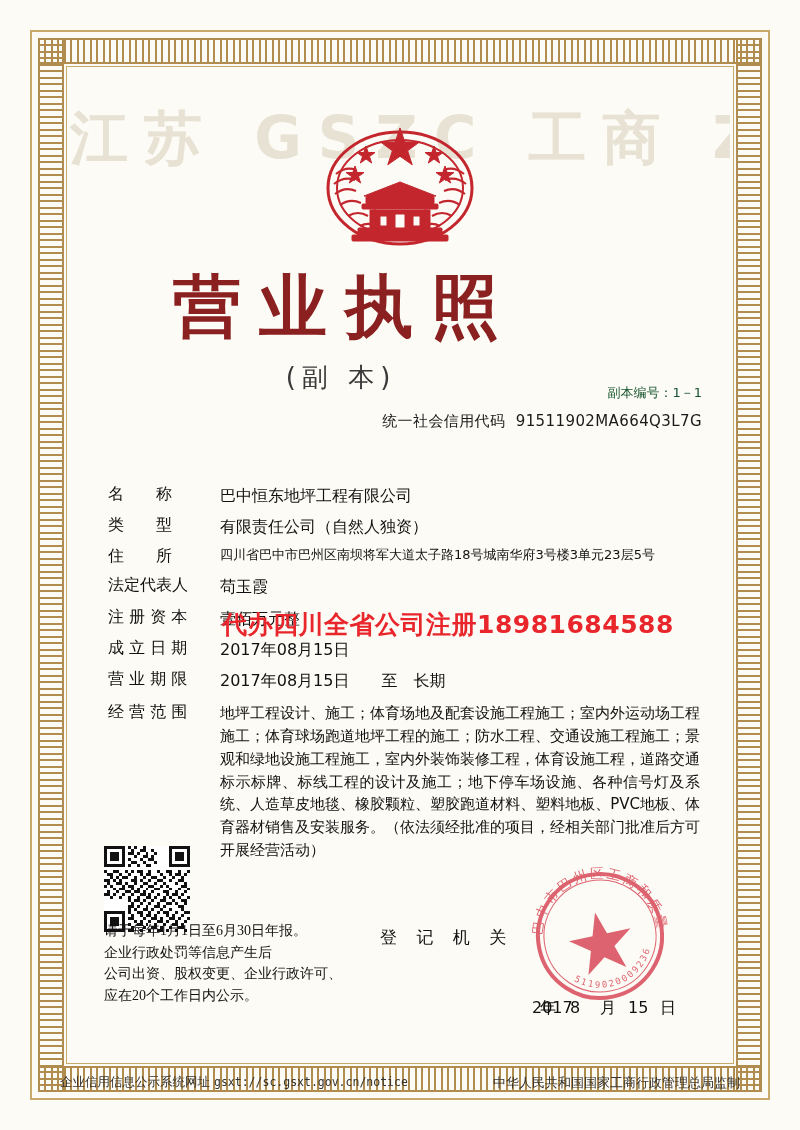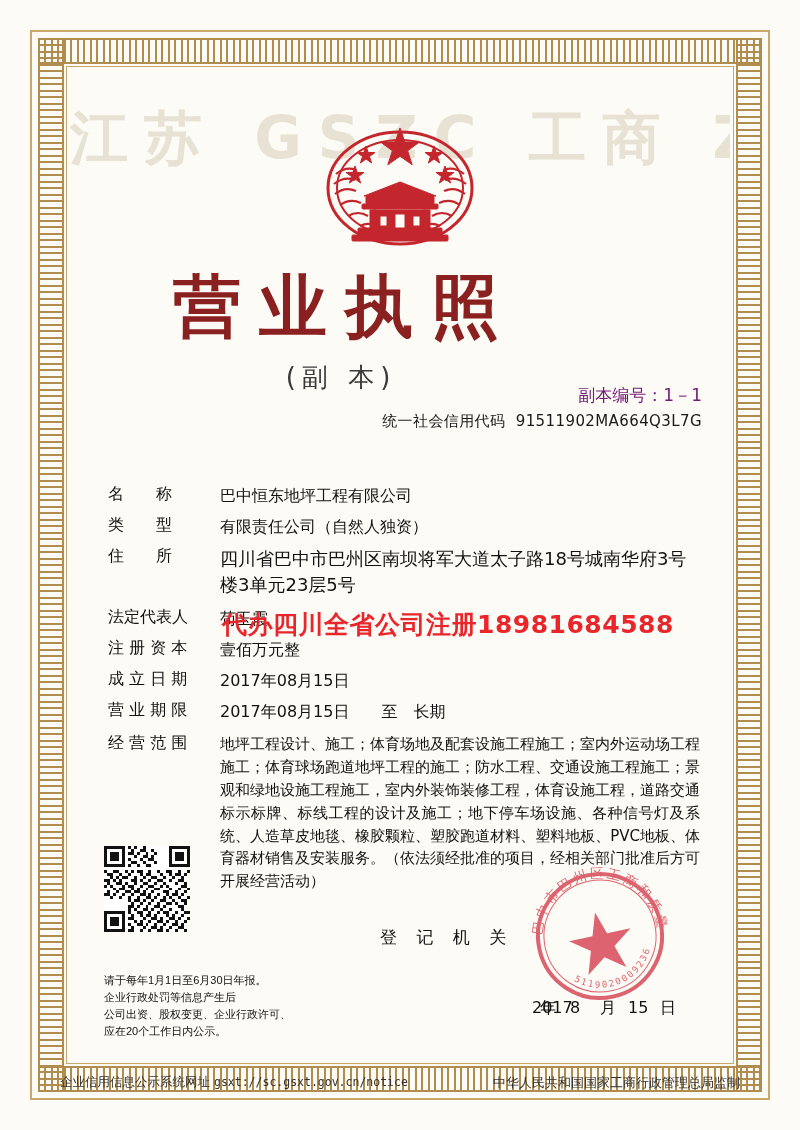--- a/index.html
+++ b/index.html
@@ -125,22 +125,22 @@
     letter-spacing: 6px;
     color: #3a3a3a;
     text-indent: 6px;
     font-family: "DejaVu Sans", sans-serif;
   }
 
   
   .copy-no {
     position: absolute;
     right: 98px; top: 384px;
-    font-size: 17px;
-    color: #701a75;
+    font-size: 13px;
+    color: #14532d;
     font-family: "DejaVu Sans", sans-serif;
   }
   .credit-code {
     position: absolute;
     right: 98px; top: 412px;
     font-size: 15px;
     color: #1a1a1a;
     font-family: "DejaVu Sans", sans-serif;
     letter-spacing: 0.4px;
   }
@@ -167,21 +167,21 @@
     letter-spacing: 0px;
   }
   .field-value {
     flex: 1;
     font-size: 16px;
     color: #111;
     line-height: 1.45;
     font-family: "DejaVu Sans", sans-serif;
   }
   .field-value.small {
-    font-size: 18px;
+    font-size: 13px;
   }
   .scope {
     font-size: 15px;
     line-height: 1.52;
     text-align: justify;
   }
 
   
   .ad-overlay {
     position: absolute;
@@ -235,25 +235,25 @@
   .date-line span.ym { position: absolute; left: 48px; }
   .date-line span.m { position: absolute; left: 78px; }
   .date-line span.mm { position: absolute; left: 108px; }
   .date-line span.d { position: absolute; left: 136px; }
   .date-line span.dd { position: absolute; left: 168px; }
 
   
   .notes {
     position: absolute;
     left: 104px;
-    top: 972px;
-    font-size: 11px;
+    top: 920px;
+    font-size: 14px;
     line-height: 1.55;
     color: #111;
-    font-family: Liberation Sans, sans-serif;
+    font-family: Liberation Serif, serif;
   }
 
   
   .footer-left {
     position: absolute;
     left: 60px;
     top: 1074px;
     font-size: 12.5px;
     color: #333;
     font-family: "DejaVu Sans", sans-serif;

